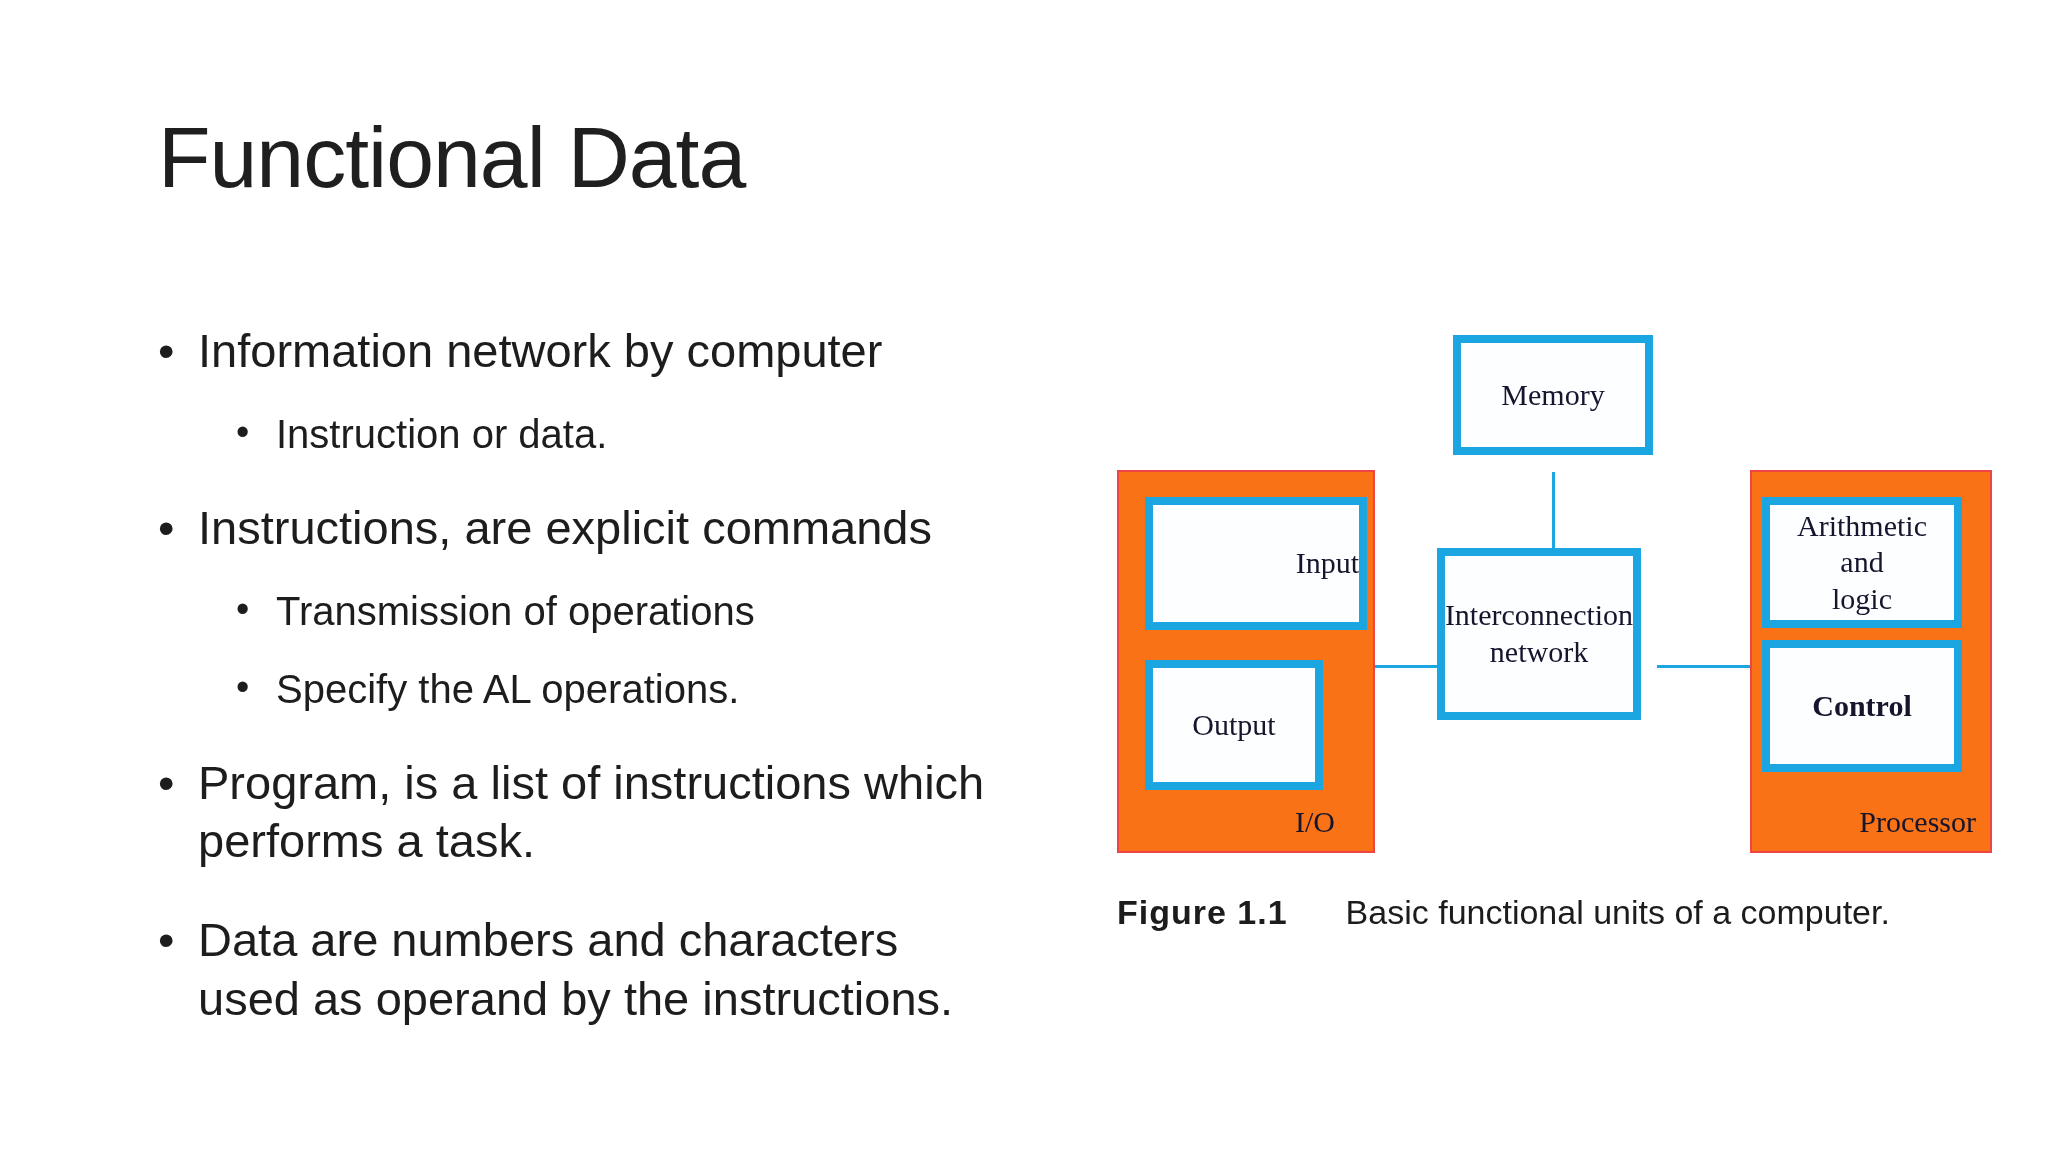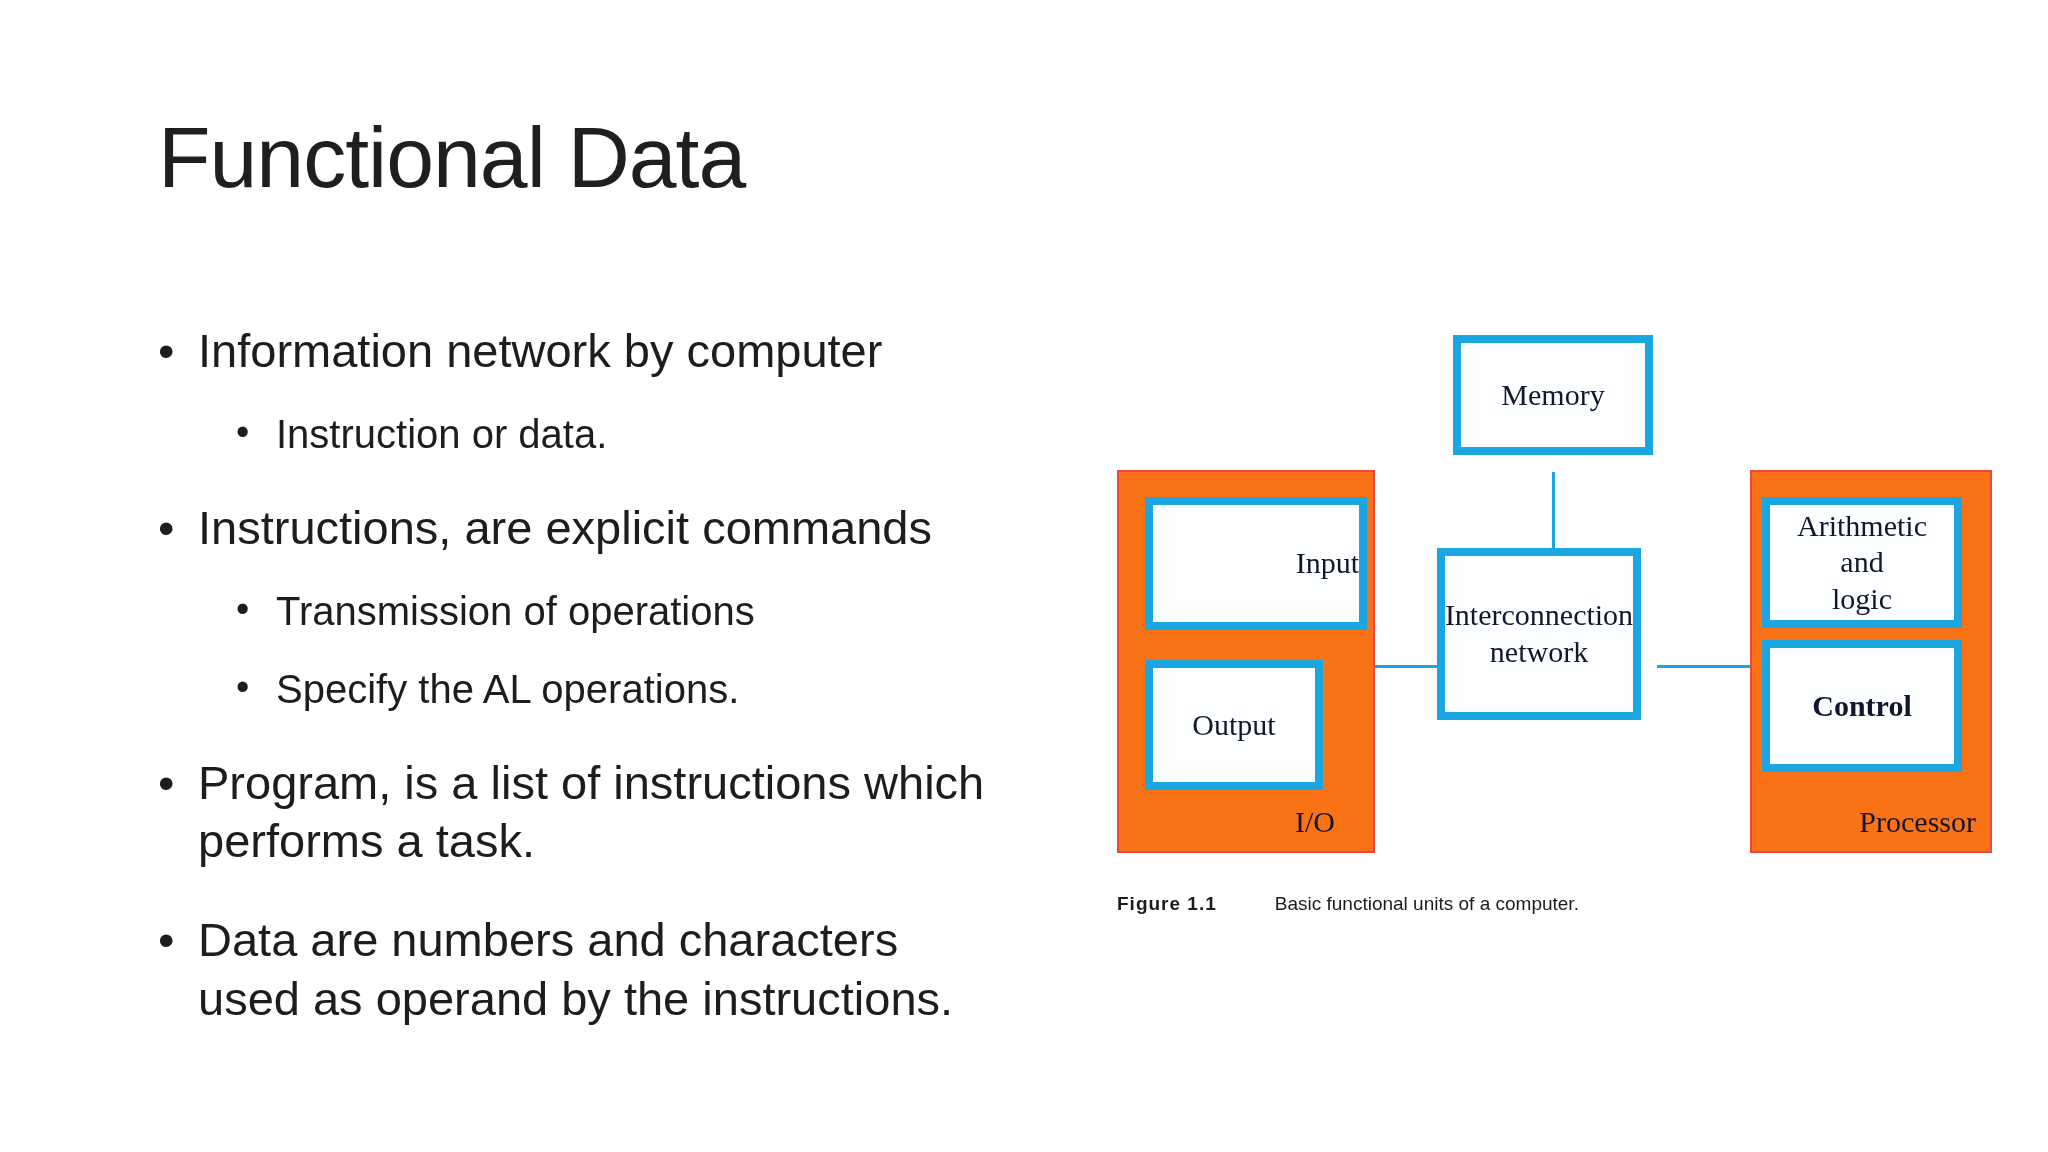--- a/index.html
+++ b/index.html
@@ -99,21 +99,21 @@
   .proc-group    { left: 633px; top: 135px; width: 242px; height: 383px; }
   .alu-box       { left: 10px;  top: 25px;  width: 200px; height: 131px; }
   .control-box   { left: 10px;  top: 168px; width: 200px; height: 132px; font-weight: bold; }
   .proc-label    { right: 14px; bottom: 12px; }
 
   .caption {
     position: absolute;
     left: 0;
     top: 558px;
     font-family: "Liberation Sans", sans-serif;
-    font-size: 19px;
+    font-size: 34px;
     color: #1c1c1c;
     white-space: nowrap;
   }
   .caption .cap-label { font-weight: bold; letter-spacing: 1px; }
   .caption .cap-text  { margin-left: 58px; }
 </style>
 </head>
 <body>
 
 <div>

